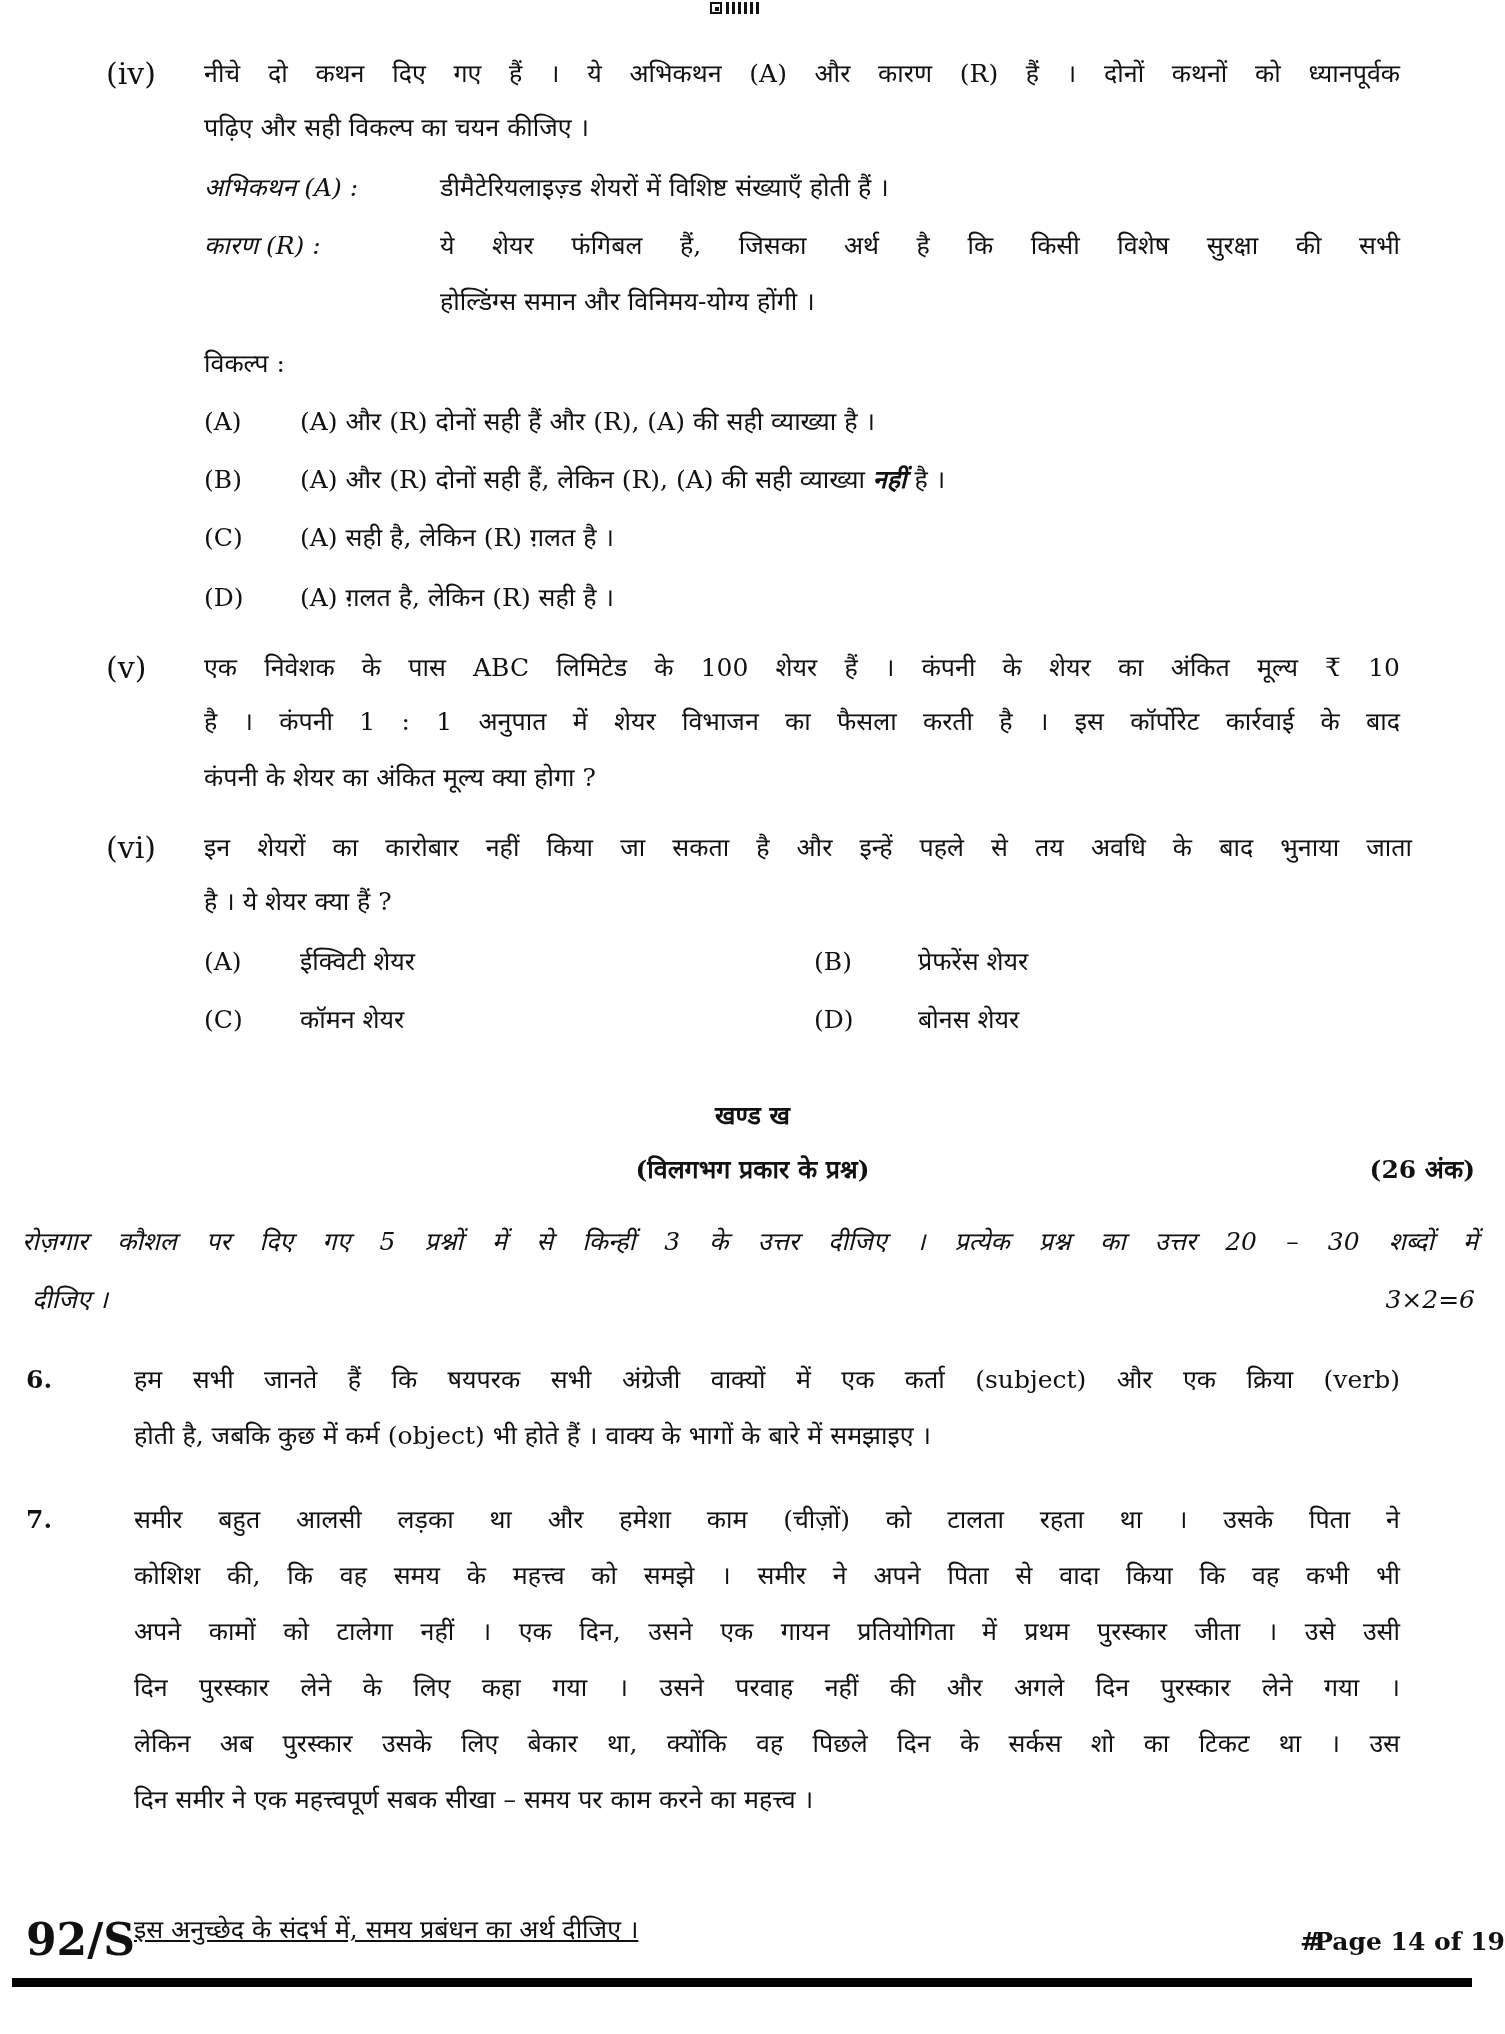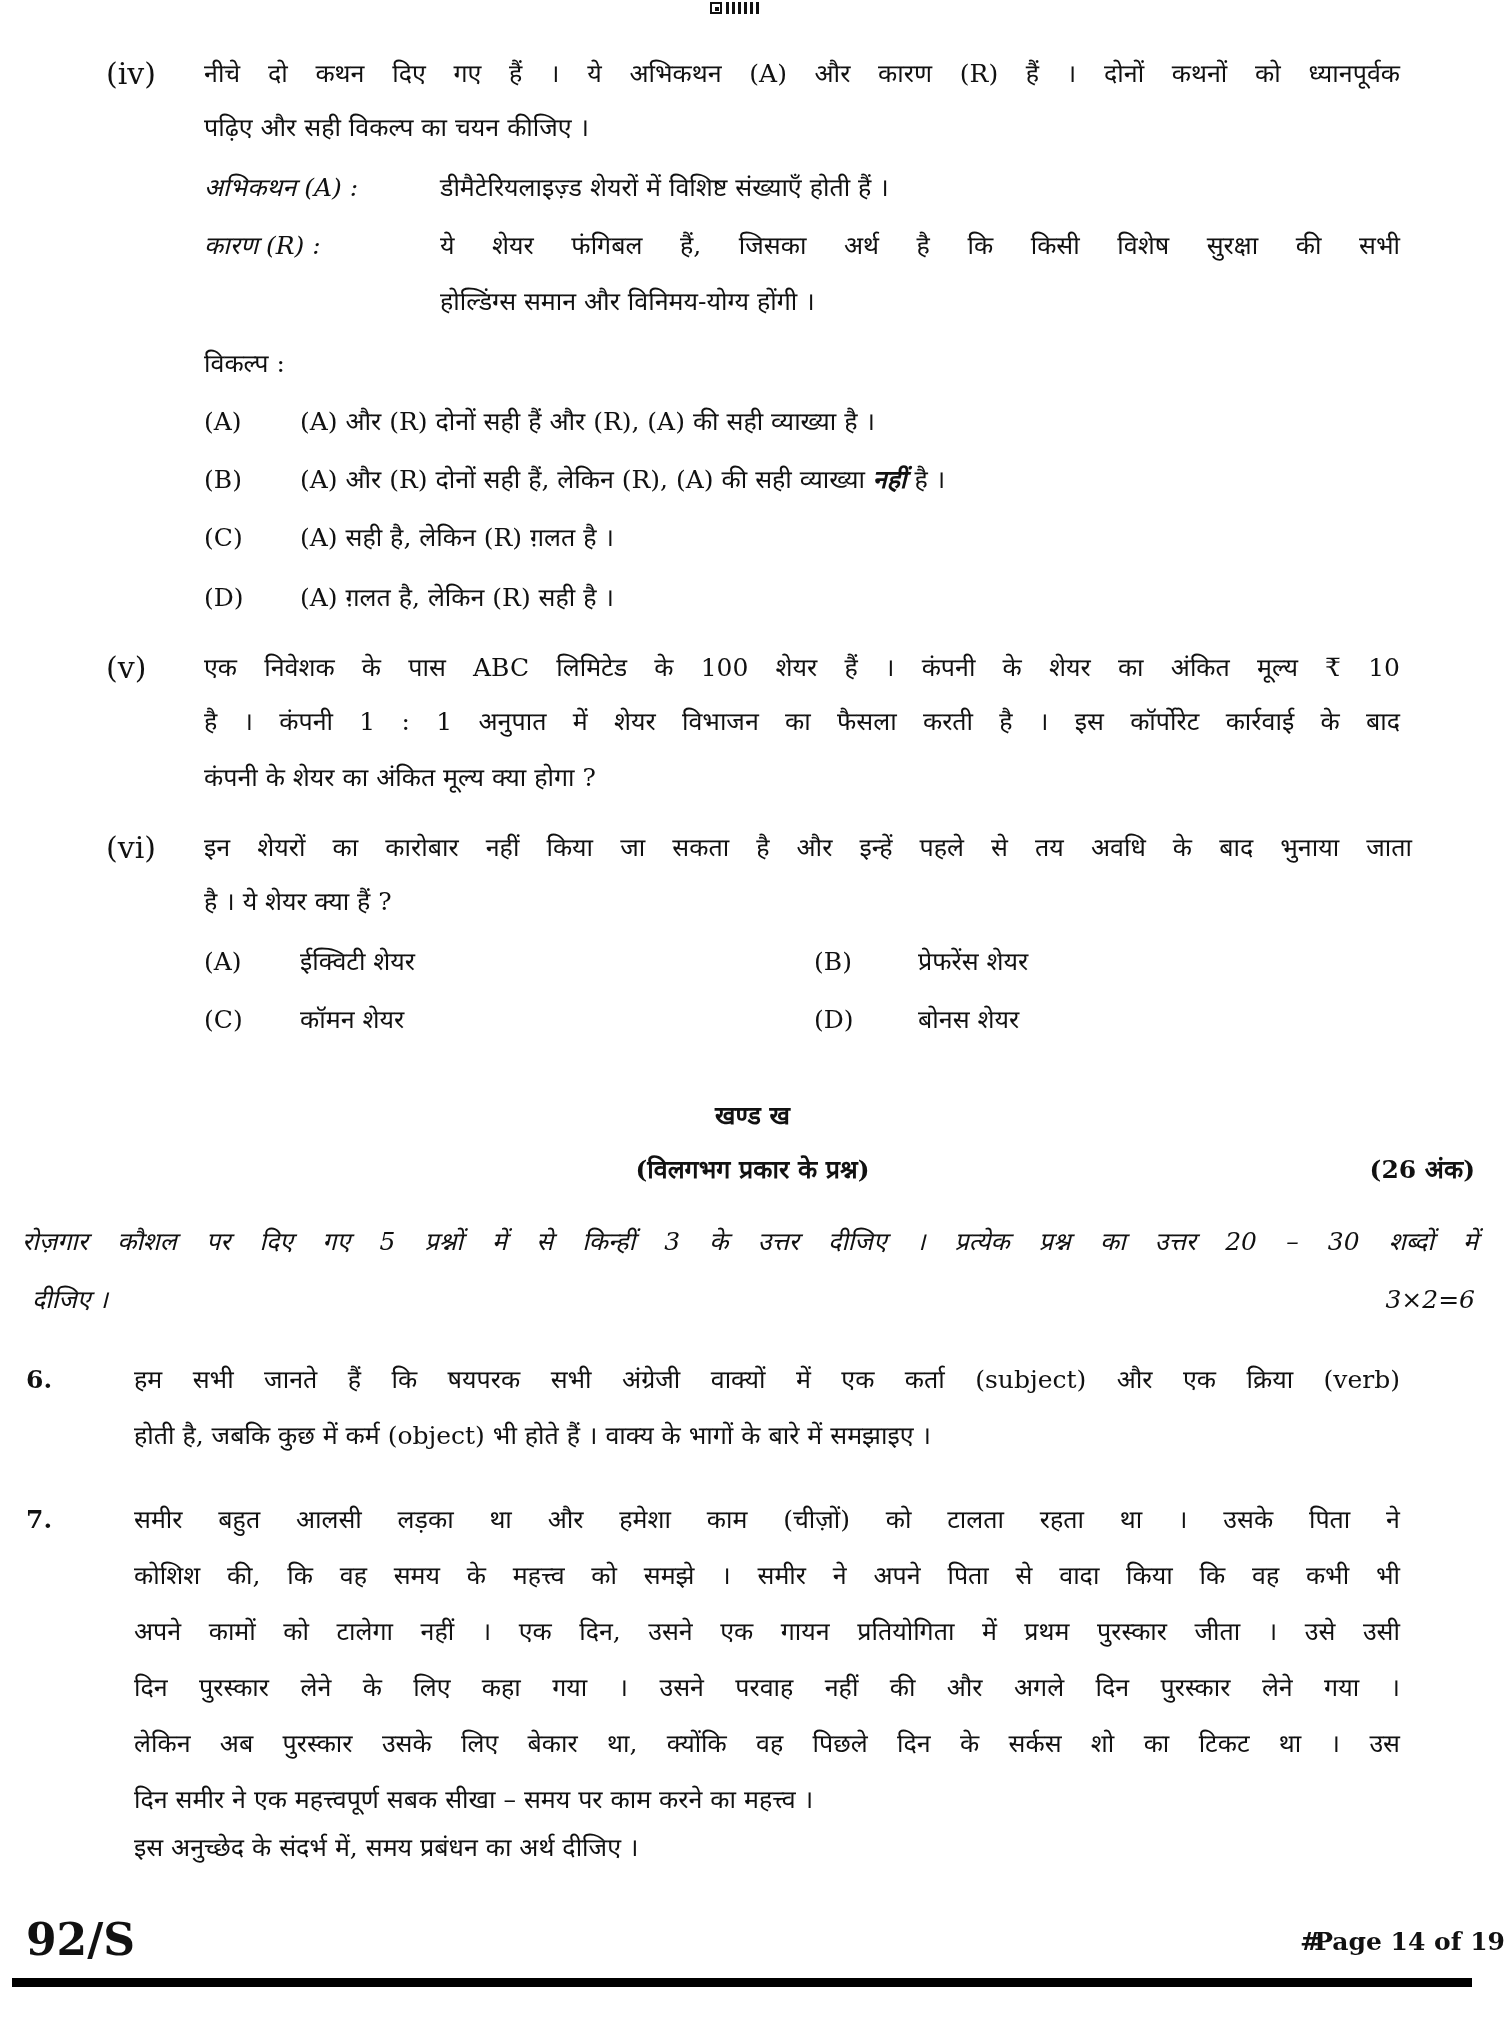--- a/index.html
+++ b/index.html
@@ -74,18 +74,18 @@
 <div class="abs txt justify" style="left:134px;top:1360px;width:1266px;">हम सभी जानते हैं कि षयपरक सभी अंग्रेजी वाक्यों में एक कर्ता (subject) और एक क्रिया (verb)</div>
 <div class="abs txt" style="left:134px;top:1416px;">होती है, जबकि कुछ में कर्म (object) भी होते हैं । वाक्य के भागों के बारे में समझाइए ।</div>
 
 <div class="abs txt b" style="left:26px;top:1500px;">7.</div>
 <div class="abs txt justify" style="left:134px;top:1500px;width:1266px;">समीर बहुत आलसी लड़का था और हमेशा काम (चीज़ों) को टालता रहता था । उसके पिता ने</div>
 <div class="abs txt justify" style="left:134px;top:1556px;width:1266px;">कोशिश की, कि वह समय के महत्त्व को समझे । समीर ने अपने पिता से वादा किया कि वह कभी भी</div>
 <div class="abs txt justify" style="left:134px;top:1612px;width:1266px;">अपने कामों को टालेगा नहीं । एक दिन, उसने एक गायन प्रतियोगिता में प्रथम पुरस्कार जीता । उसे उसी</div>
 <div class="abs txt justify" style="left:134px;top:1668px;width:1266px;">दिन पुरस्कार लेने के लिए कहा गया । उसने परवाह नहीं की और अगले दिन पुरस्कार लेने गया ।</div>
 <div class="abs txt justify" style="left:134px;top:1724px;width:1266px;">लेकिन अब पुरस्कार उसके लिए बेकार था, क्योंकि वह पिछले दिन के सर्कस शो का टिकट था । उस</div>
 <div class="abs txt" style="left:134px;top:1780px;">दिन समीर ने एक महत्त्वपूर्ण सबक सीखा – समय पर काम करने का महत्त्व ।</div>
-<div class="abs txt" style="left:134px;top:1828px;">इस अनुच्छेद के संदर्भ में, समय प्रबंधन का अर्थ दीजिए ।</div>
+<div class="abs txt" style="left:134px;top:1910px;text-decoration:underline;">इस अनुच्छेद के संदर्भ में, समय प्रबंधन का अर्थ दीजिए ।</div>
 
 <div class="abs txt b" style="left:26px;top:1920px;font-size:44px;">92/S</div>
 <div class="abs txt b" style="left:0;top:1922px;width:1505px;text-align:right;">Page 14 of 19</div>
 <div class="abs txt b" style="left:1300px;top:1922px;">#</div>
 <div class="footer-line"></div>
 
 </body></html>

